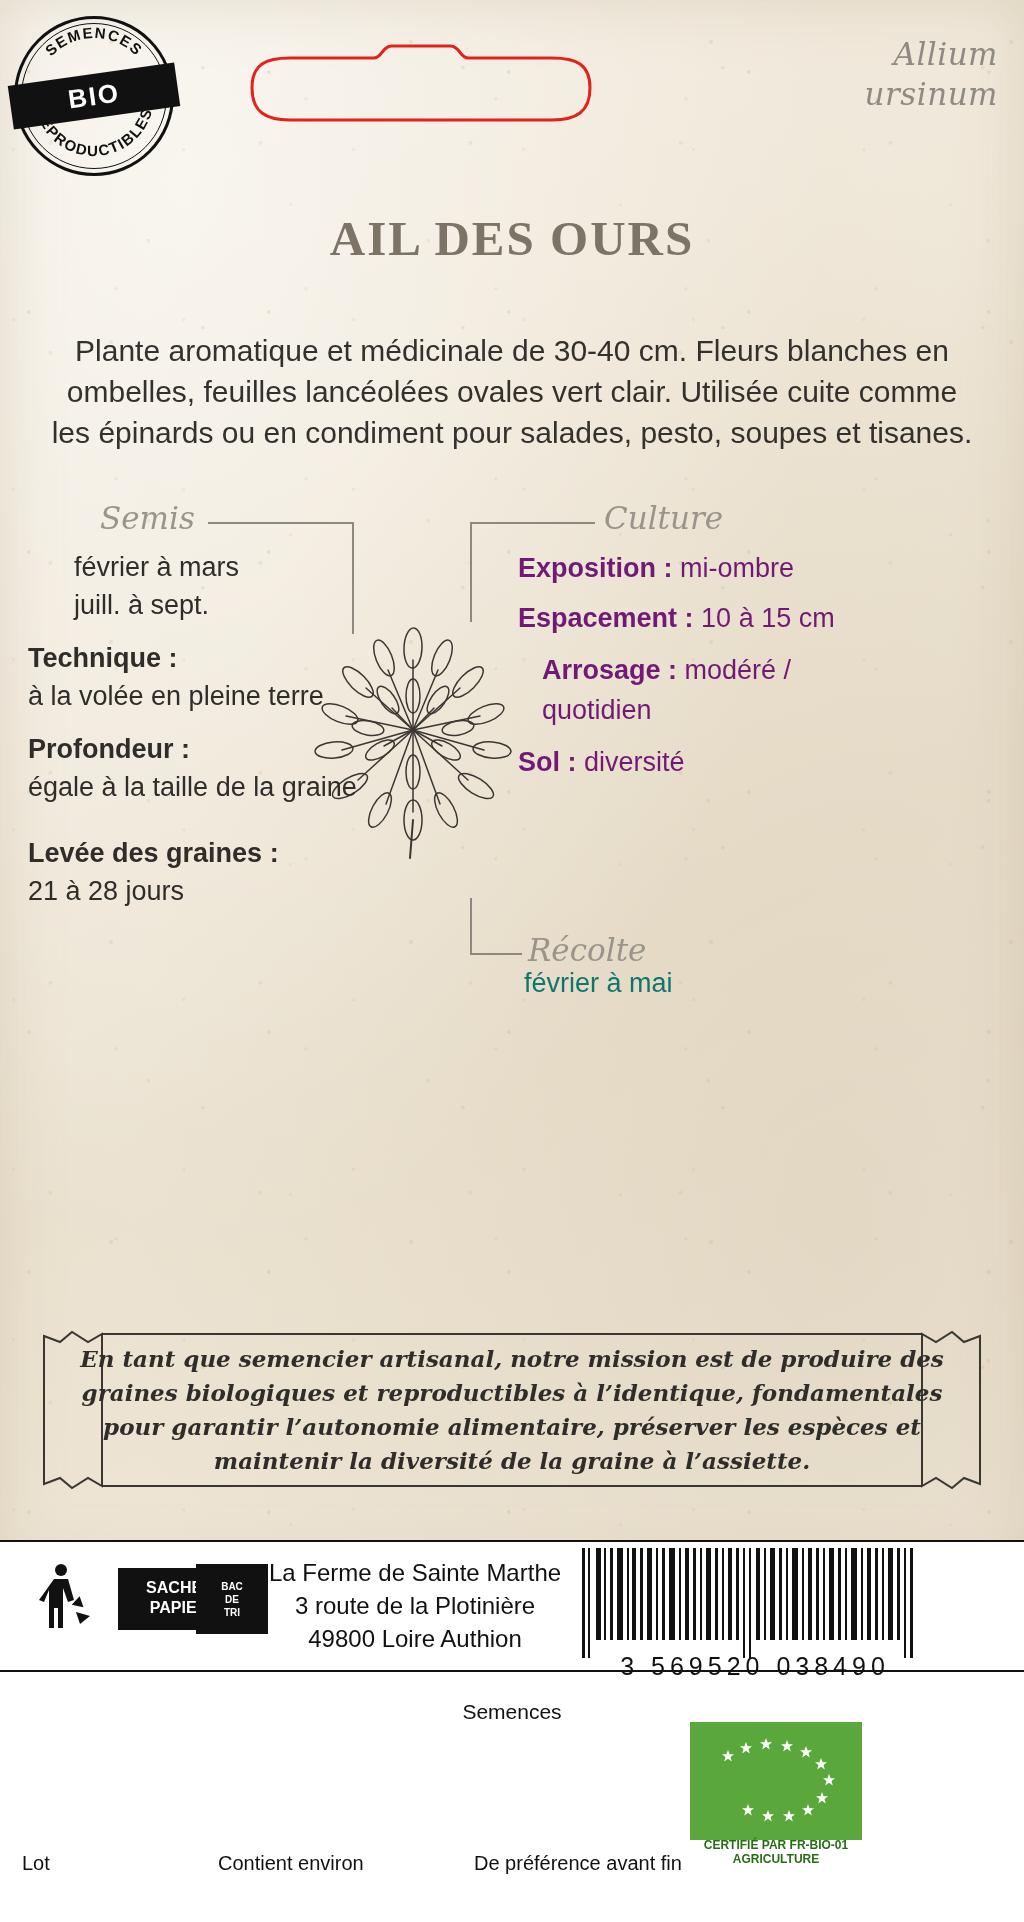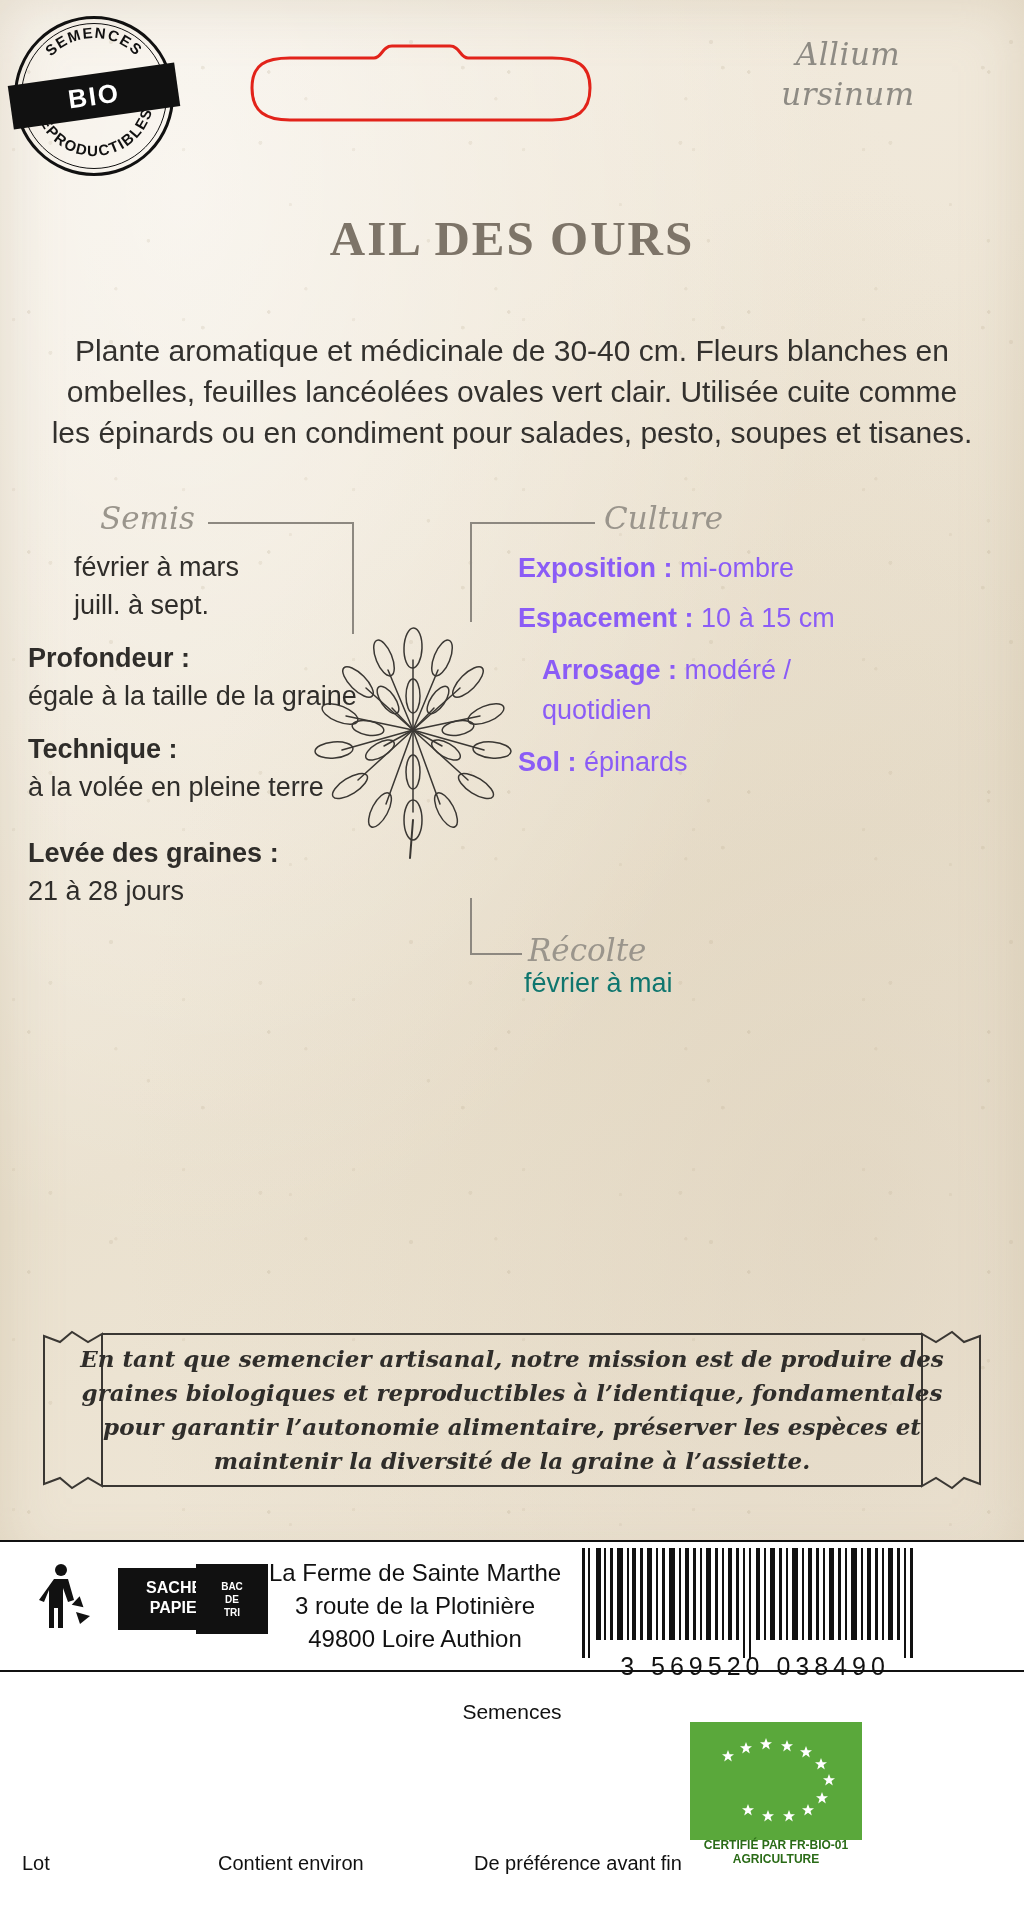--- a/index.html
+++ b/index.html
@@ -71,21 +71,21 @@
   .hang-hole{
     position:absolute;left:246px;top:42px;width:350px;height:92px;
   }
   .hang-hole svg{display:block}
 
   
   .latin{
     position:absolute;right:26px;top:34px;width:300px;text-align:right;
     font-family:"DejaVu Serif", serif;font-style:italic;color:#8d8madd;
   }
-  .latin span{display:block;color:#8e8b84;font-size:31px;line-height:40px;letter-spacing:.5px;text-align:center;}
+  .latin span{display:block;color:#8e8b84;font-size:31px;line-height:40px;letter-spacing:.5px;}
 
   
   .title{
     position:absolute;left:0;top:210px;width:1024px;text-align:center;
     font-family:"Liberation Serif", serif;
     font-weight:bold;font-size:49px;letter-spacing:2px;color:#7d7468;
   }
 
   
   .desc{
@@ -116,21 +116,21 @@
     font-size:27px;color:#2f2d2a;line-height:38px;
   }
   .col-left .sow-dates{padding-left:46px;}
   .col-left .blk{margin-top:15px;}
   .col-left b{font-weight:bold;}
 
   
   .col-right{
     position:absolute;left:518px;top:548px;width:330px;
     font-family:"Liberation Sans", sans-serif;
-    font-size:27px;color:#8b5cf6;line-height:40px;
+    font-size:27px;color:#701a75;line-height:40px;
   }
   .col-right .row{margin-bottom:10px;}
   .col-right b{font-weight:bold;}
   .ind{padding-left:24px;}
 
   .recolte-dates{
     position:absolute;left:524px;top:968px;width:330px;
     font-family:"Liberation Sans", sans-serif;font-size:27px;color:#0f766e;
   }
 
@@ -298,26 +298,26 @@
         </g>
         <path d="M125,220 L122,258" stroke-width="2"></path>
       </g>
     </svg>
   </div>
 
   <div class="col-left">
     <div class="sow-dates">février à mars</div>
     <div class="sow-dates">juill. à sept.</div>
     <div class="blk">
+      <b>Technique :</b>
+      <div>à la volée en pleine terre</div>
+    </div>
+    <div class="blk">
       <b>Profondeur :</b>
       <div>égale à la taille de la graine</div>
-    </div>
-    <div class="blk">
-      <b>Technique :</b>
-      <div>à la volée en pleine terre</div>
     </div>
     <div class="blk" style="margin-top:28px;">
     </div>
     <div class="blk" style="margin-top:28px;">
       <b>Levée des graines :</b>
       <div>21 à 28 jours</div>
     </div>
   </div>
 
   <div class="col-right">
@@ -328,21 +328,21 @@
     <div class="row">
       <b>Espacement :</b>
       <span>10 à 15 cm</span>
     </div>
     <div class="row ind" style="margin-top:12px;">
       <b>Arrosage :</b>
       <span>modéré / quotidien</span>
     </div>
     <div class="row" style="margin-top:12px;">
       <b>Sol :</b>
-      <span>épinards</span>
+      <span>diversité</span>
     </div>
   </div>
 
   <div class="recolte-dates">février à mai</div>
 
   <div class="mission-frame">
     <svg width="940" height="160" viewBox="0 0 940 160">
       <path d="M2,18 L2,6 L18,12 L30,2 L46,12 L60,4 L60,156 L46,148 L30,158 L18,148 L2,154 L2,18 Z
                M938,18 L938,6 L922,12 L910,2 L894,12 L880,4 L880,156 L894,148 L910,158 L922,148 L938,154 L938,18 Z" fill="none" stroke="#3a3733" stroke-width="2"></path>
       <path d="M60,4 L880,4 M60,156 L880,156" stroke="#3a3733" stroke-width="2" fill="none"></path>

